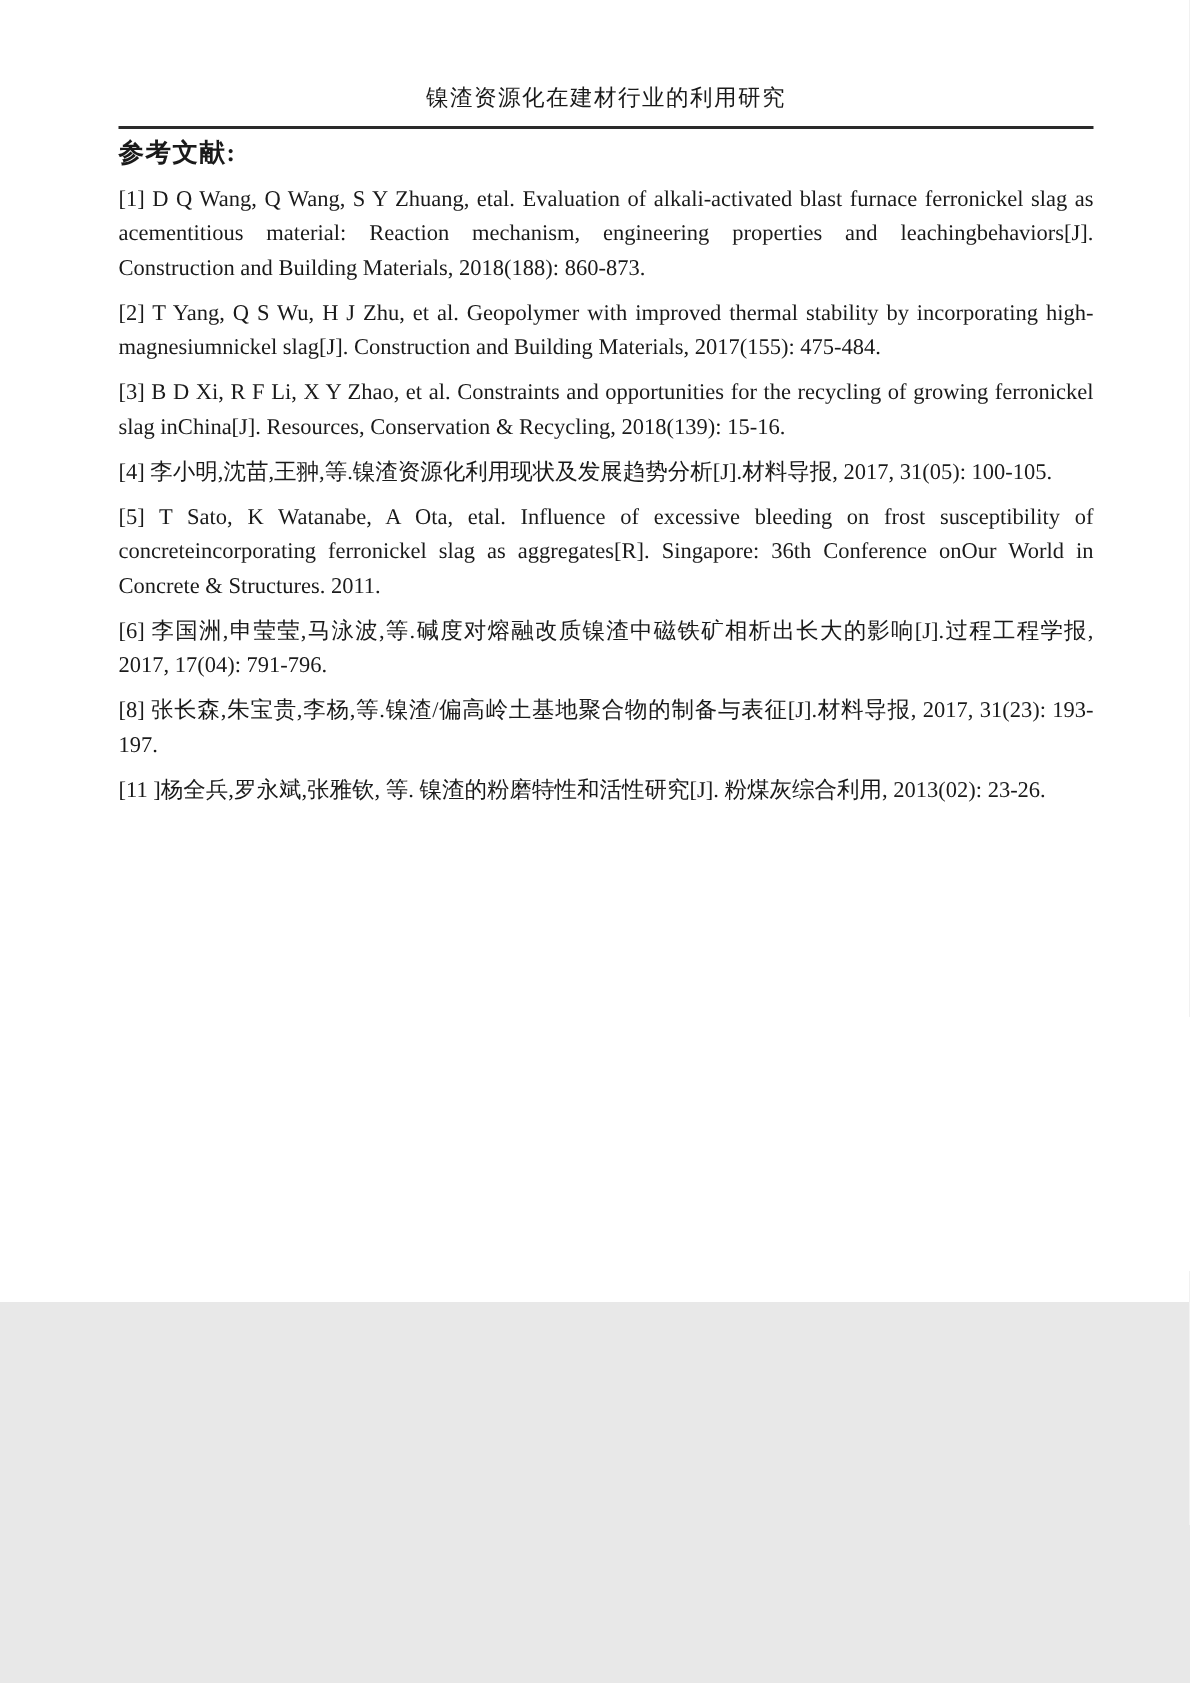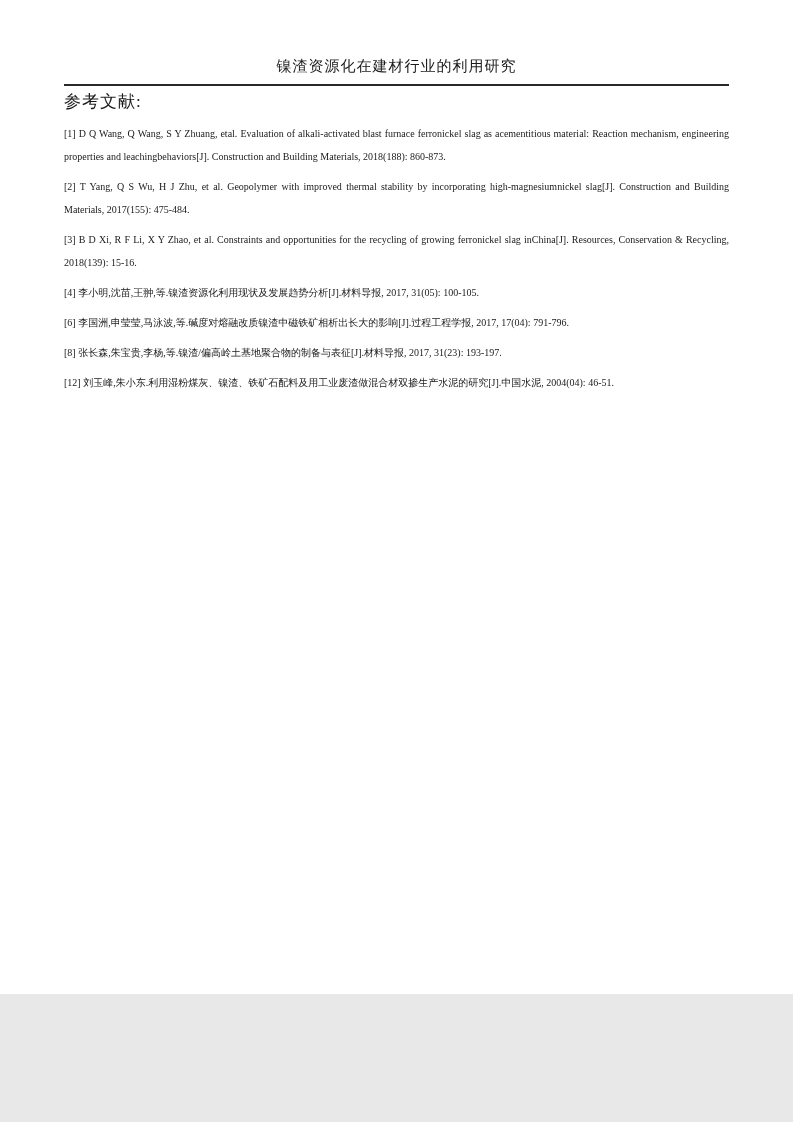--- a/index.html
+++ b/index.html
@@ -2,25 +2,26 @@
 <html><head>
 <meta charset="utf-8">
 <style>
   * { margin: 0; padding: 0; box-sizing: border-box; }
   html, body { background: #e8e8e8; }
   body { font-family: "Liberation Serif", serif; }
 
   .page {
     position: relative;
     width: 793px;
-    height: 994px;
+    height: 868px;
     margin: 0 auto;
     background: #ffffff;
     color: #1a1a1a;
     overflow: hidden;
+    padding-left: 15px;
   }
 
   .content {
     padding: 56px 64px 0 64px;
   }
 
   .running-head {
     text-align: center;
     font-size: 15px;
     letter-spacing: 1px;
@@ -28,30 +29,30 @@
     padding-bottom: 8px;
     color: #1a1a1a;
   }
 
   .header-rule {
     border-bottom: 2px solid #2a2a2a;
   }
 
   .section-title {
     font-size: 17px;
-    font-weight: normal;
+    font-weight: bold;
     line-height: 22px;
     margin: 5px 0 9px 0;
     letter-spacing: 1px;
   }
 
   .references { }
 
   .ref {
-    font-size: 10px;
+    font-size: 15px;
     line-height: 23px;
     margin-bottom: 7px;
     text-align: justify;
     text-justify: inter-word;
     word-break: break-word;
   }
 
   .footer {
     position: absolute;
     left: 64px;
@@ -93,23 +94,24 @@
       <div class="header-rule"></div>
     </div>
 
     <div class="section-title">参考文献:</div>
 
     <div class="references" id="reference-list">
         <p class="ref">[1] D Q Wang, Q Wang, S Y Zhuang, etal. Evaluation of alkali-activated blast furnace ferronickel slag as acementitious material: Reaction mechanism, engineering properties and leachingbehaviors[J]. Construction and Building Materials, 2018(188): 860-873.</p>
         <p class="ref">[2] T Yang, Q S Wu, H J Zhu, et al. Geopolymer with improved thermal stability by incorporating high-magnesiumnickel slag[J]. Construction and Building Materials, 2017(155): 475-484.</p>
         <p class="ref">[3] B D Xi, R F Li, X Y Zhao, et al. Constraints and opportunities for the recycling of growing ferronickel slag inChina[J]. Resources, Conservation &amp; Recycling, 2018(139): 15-16.</p>
         <p class="ref">[4] 李小明,沈苗,王翀,等.镍渣资源化利用现状及发展趋势分析[J].材料导报, 2017, 31(05): 100-105.</p>
+        <p class="ref">[5] T Sato, K Watanabe, A Ota, etal. Influence of excessive bleeding on frost susceptibility of concreteincorporating ferronickel slag as aggregates[R]. Singapore: 36th Conference onOur World in Concrete &amp; Structures. 2011.</p>
         <p class="ref">[6] 李国洲,申莹莹,马泳波,等.碱度对熔融改质镍渣中磁铁矿相析出长大的影响[J].过程工程学报, 2017, 17(04): 791-796.</p>
         <p class="ref">[8] 张长森,朱宝贵,李杨,等.镍渣/偏高岭土基地聚合物的制备与表征[J].材料导报, 2017, 31(23): 193-197.</p>
-        <p class="ref">[12] 刘玉峰,朱小东.利用湿粉煤灰、镍渣、铁矿石配料及用工业废渣做混合材双掺生产水泥的研究[J].中国水泥, 2004(04): 46-51.</p>
+        <p class="ref">[11 ]杨全兵,罗永斌,张雅钦, 等. 镍渣的粉磨特性和活性研究[J]. 粉煤灰综合利用, 2013(02): 23-26.</p>
       </div>
 
   </div>
 
   <div class="footer">
     <div class="footer-rule"></div>
     <div class="footer-row">
       <span class="footer-page">58</span>
       <span class="footer-issue">2021.No.2</span>
     </div>

